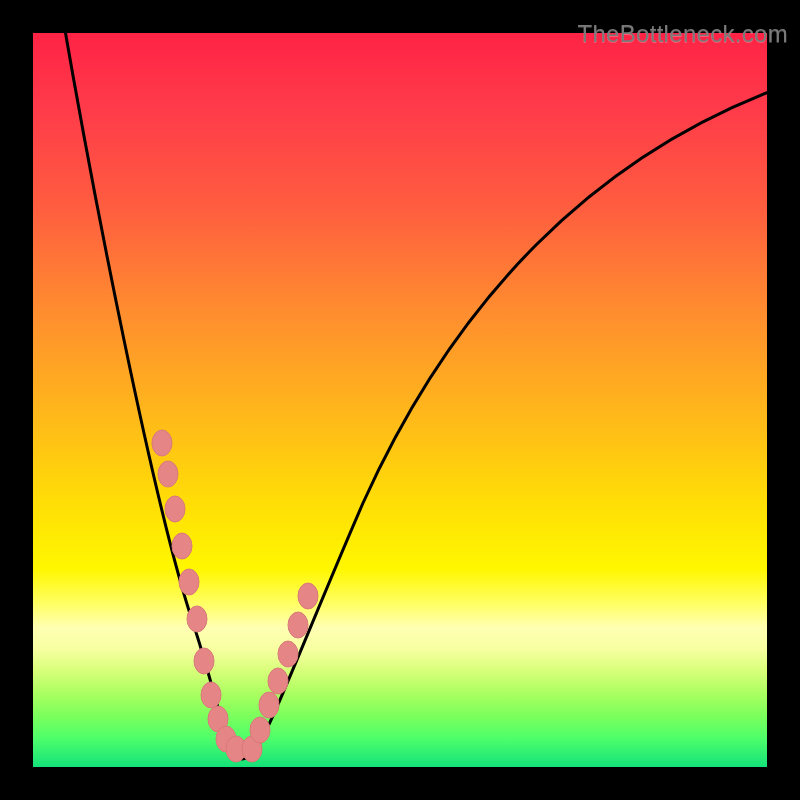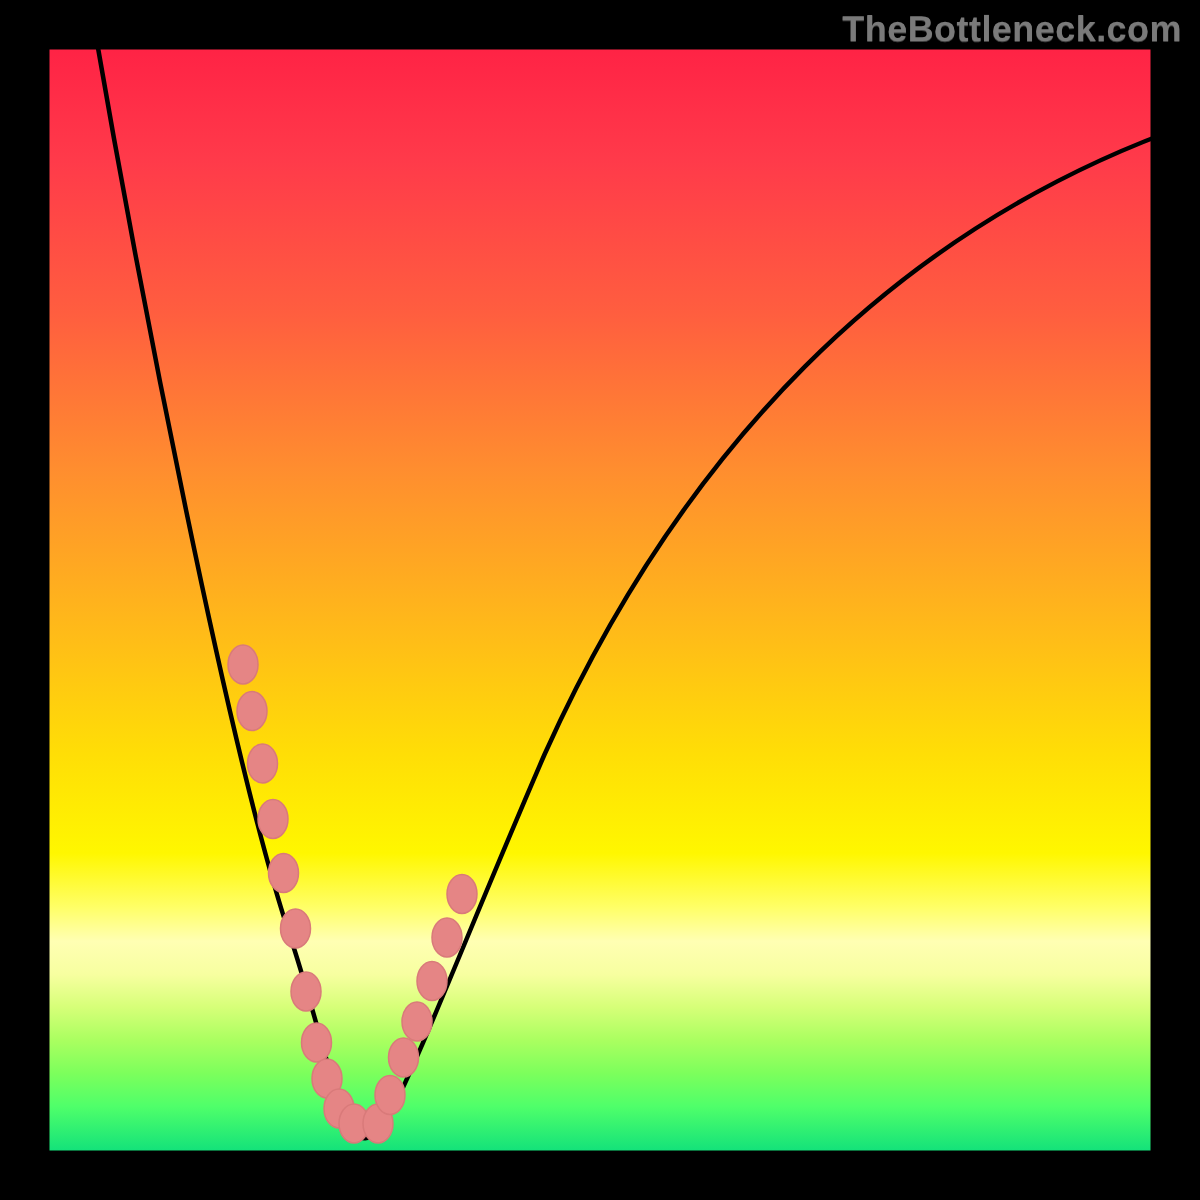--- a/index.html
+++ b/index.html
@@ -36,24 +36,24 @@
       #f7ffa0 84%,
       #d6ff78 87%,
       #aaff60 90%,
       #7cff5c 93%,
       #4fff6a 96%,
       #14e27a 100%
     );
   }
   .watermark {
     position: absolute;
-    top: 6px;
+    top: 20px;
     right: 12px;
     font-size: 24px;
-    font-weight: 700;
+    font-weight: 400;
     color: #7a7a7a;
     letter-spacing: 0.3px;
     text-shadow: 0 1px 0 rgba(255,255,255,0.25);
     margin-left: 22px;
   }
   svg.overlay {
     position: absolute;
     left: 33px;
     top: 33px;
     width: 734px;

